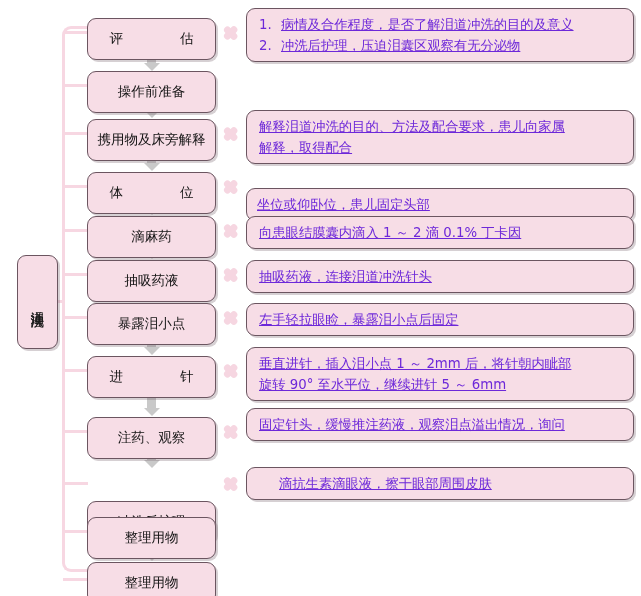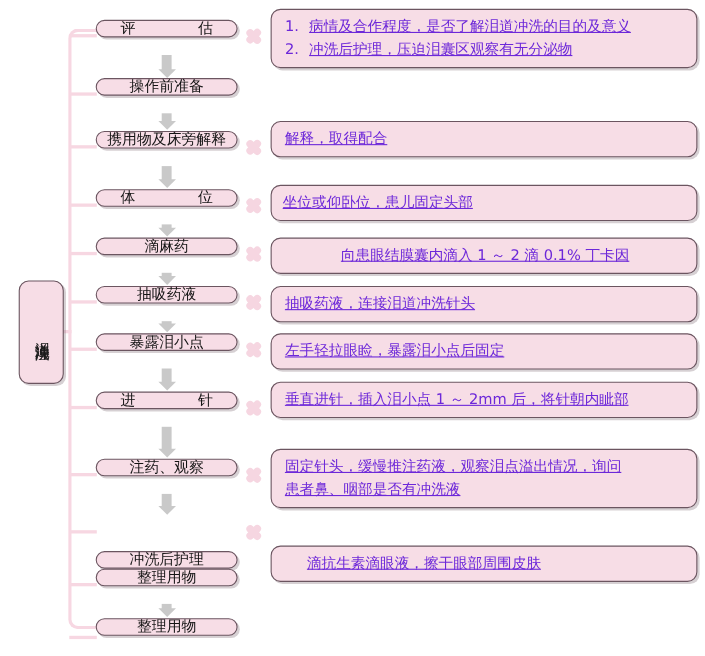--- a/index.html
+++ b/index.html
@@ -74,21 +74,21 @@
     letter-spacing: 0.5px;
     color: #1b1b1b;
     white-space: nowrap;
   }
 
   
   .step {
     position: absolute;
     left: 87px;
     width: 129px;
-    height: 16px;
+    height: 42px;
     box-sizing: border-box;
     background: #f7dde6;
     border: 1.3px solid #6b5560;
     border-radius: 9px;
     box-shadow: 2px 2px 0 rgba(120,100,110,0.30);
     display: flex;
     align-items: center;
     justify-content: center;
     font-size: 13.5px;
     color: #141414;
@@ -242,39 +242,40 @@
       <div class="chev" style="top: 356px;"></div>
       <div class="chev" style="top: 417px;"></div>
       <div class="chev" style="top: 469px;"></div>
     </div>
   <div id="panels">
       <div class="panel numbered" style="top: 8px;">
         <div class="pline"><span class="num">1.</span><span>病情及合作程度，是否了解泪道冲洗的目的及意义</span></div>
         <div class="pline"><span class="num">2.</span><span>冲洗后护理，压迫泪囊区观察有无分泌物</span></div>
       </div>
       <div class="panel" style="top: 110px;">
+        <div class="pline"><span>解释泪道冲洗的目的、方法及配合要求，患儿向家属</span></div>
         <div class="pline"><span>解释，取得配合</span></div>
       </div>
-      <div class="panel" style="top: 168px; padding-left: 10px;">
+      <div class="panel" style="top: 188px; padding-left: 10px;">
         <div class="pline"><span>坐位或仰卧位，患儿固定头部</span></div>
       </div>
-      <div class="panel" style="top: 216px; text-align: center;">
+      <div class="panel" style="top: 216px;">
         <div class="pline"><span>向患眼结膜囊内滴入 1 ～ 2 滴 0.1% 丁卡因</span></div>
       </div>
       <div class="panel" style="top: 260px;">
         <div class="pline"><span>抽吸药液，连接泪道冲洗针头</span></div>
       </div>
       <div class="panel" style="top: 303px;">
         <div class="pline"><span>左手轻拉眼睑，暴露泪小点后固定</span></div>
       </div>
       <div class="panel" style="top: 347px;">
         <div class="pline"><span>垂直进针，插入泪小点 1 ～ 2mm 后，将针朝内眦部</span></div>
+        <div class="pline"><span>旋转 90°  至水平位，继续进针 5 ～ 6mm</span></div>
       </div>
       <div class="panel" style="top: 408px;">
         <div class="pline"><span>固定针头，缓慢推注药液，观察泪点溢出情况，询问</span></div>
-        <div class="pline"><span>患者鼻、咽部是否有冲洗液</span></div>
-      </div>
-      <div class="panel" style="top: 496px; padding-left: 32px;">
+      </div>
+      <div class="panel" style="top: 467px; padding-left: 32px;">
         <div class="pline"><span>滴抗生素滴眼液，擦干眼部周围皮肤</span></div>
       </div>
     </div>
 
 </div>
 
 </body></html>

